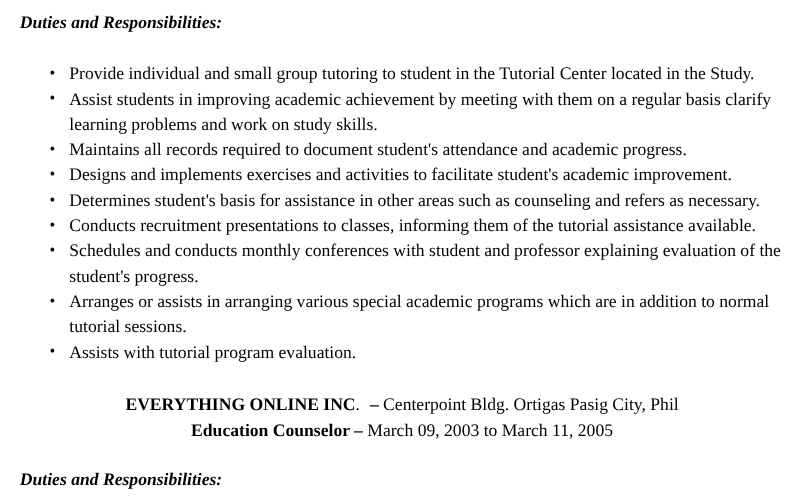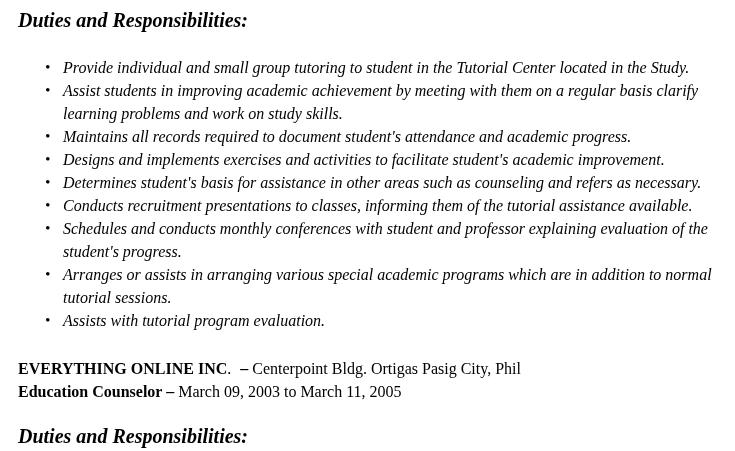--- a/index.html
+++ b/index.html
@@ -15,46 +15,46 @@
     background: #ffffff;
     color: #000000;
     font-family: "Liberation Serif", "DejaVu Serif", serif;
     font-size: 16px;
     line-height: 23px;
     padding: 9px 22px 0 18px;
     overflow: hidden;
   }
   .section-heading {
     margin: 0;
-    font-size: 20px;
+    font-size: 16px;
     font-weight: bold;
     font-style: italic;
     line-height: 23px;
     color: #000000;
   }
   .duties-list {
     list-style: none;
     margin: 24px 0 0 0;
     padding: 0 0 0 45px;
-    font-style: italic;
   }
   .duties-list li {
     position: relative;
     line-height: 23px;
   }
   .duties-list li::before {
     content: "\2022";
     position: absolute;
     left: -18px;
     top: 0;
     font-size: 15px;
     color: #000000;
   }
   .employer-block {
     margin-top: 25px;
+    text-align: center;
   }
   .employer-block p {
     margin: 0;
     line-height: 23px;
   }
   .bold {
     font-weight: bold;
   }
   .dash-gap {
     margin-left: 5px;

